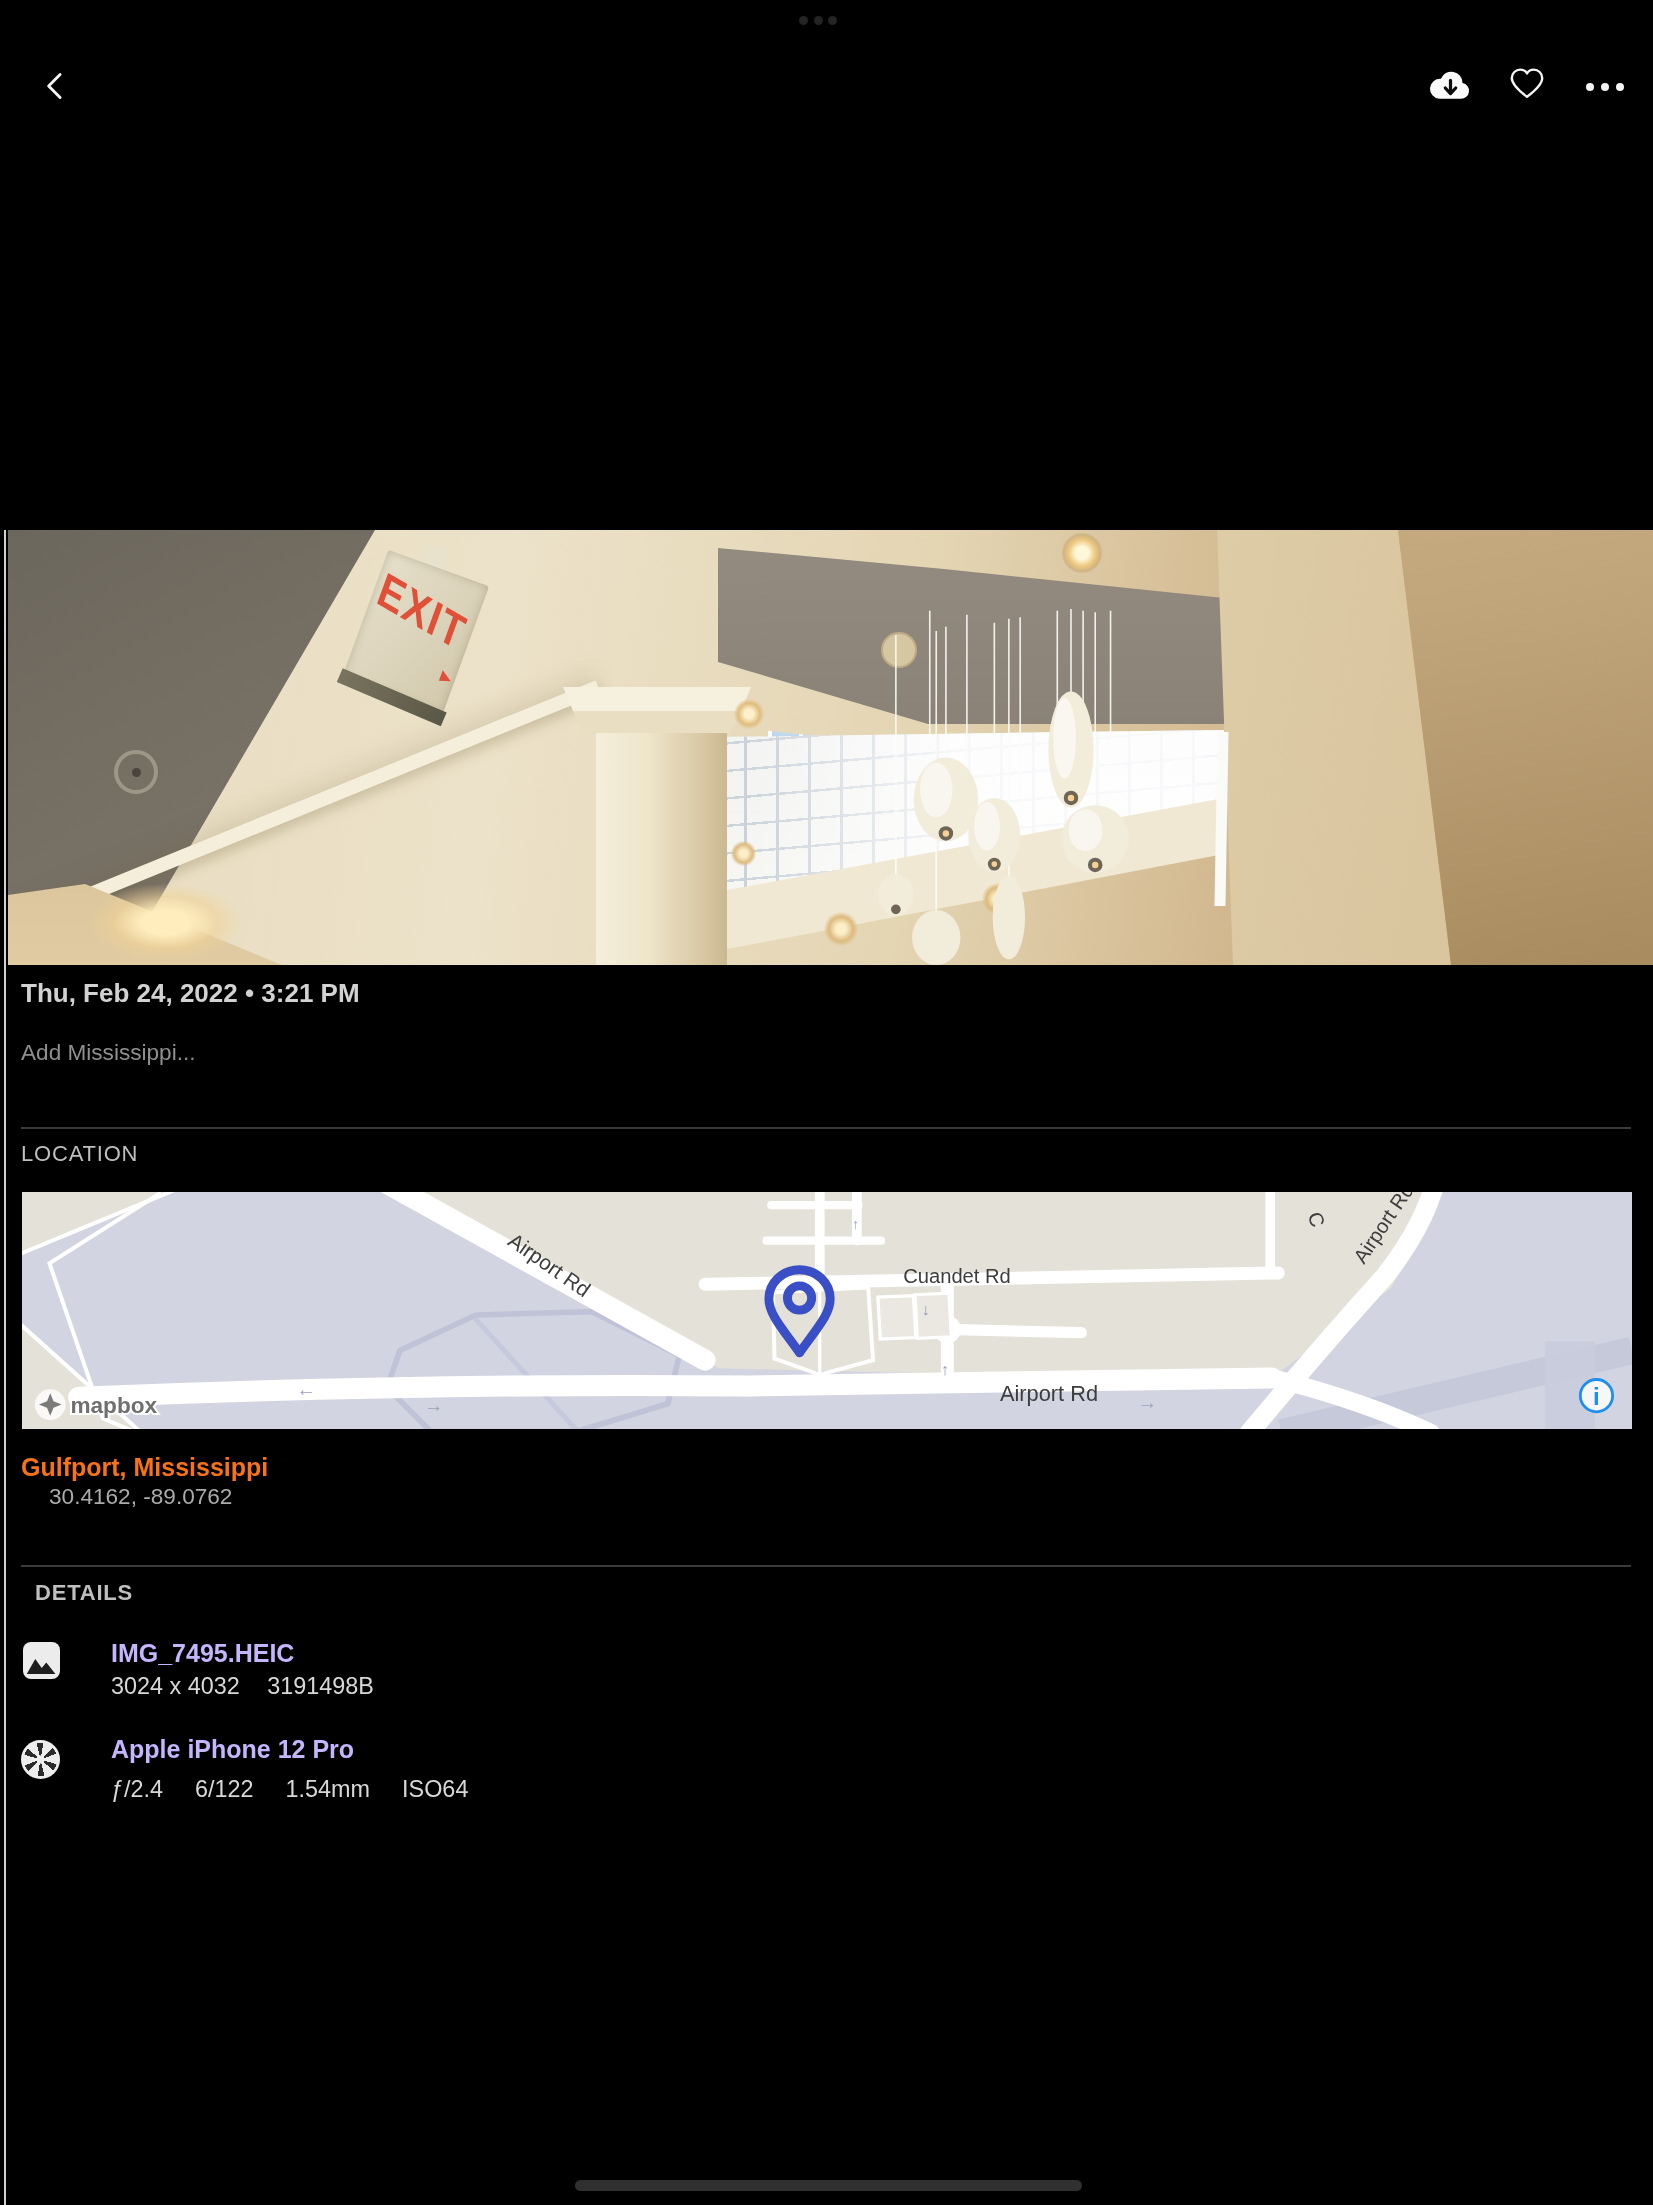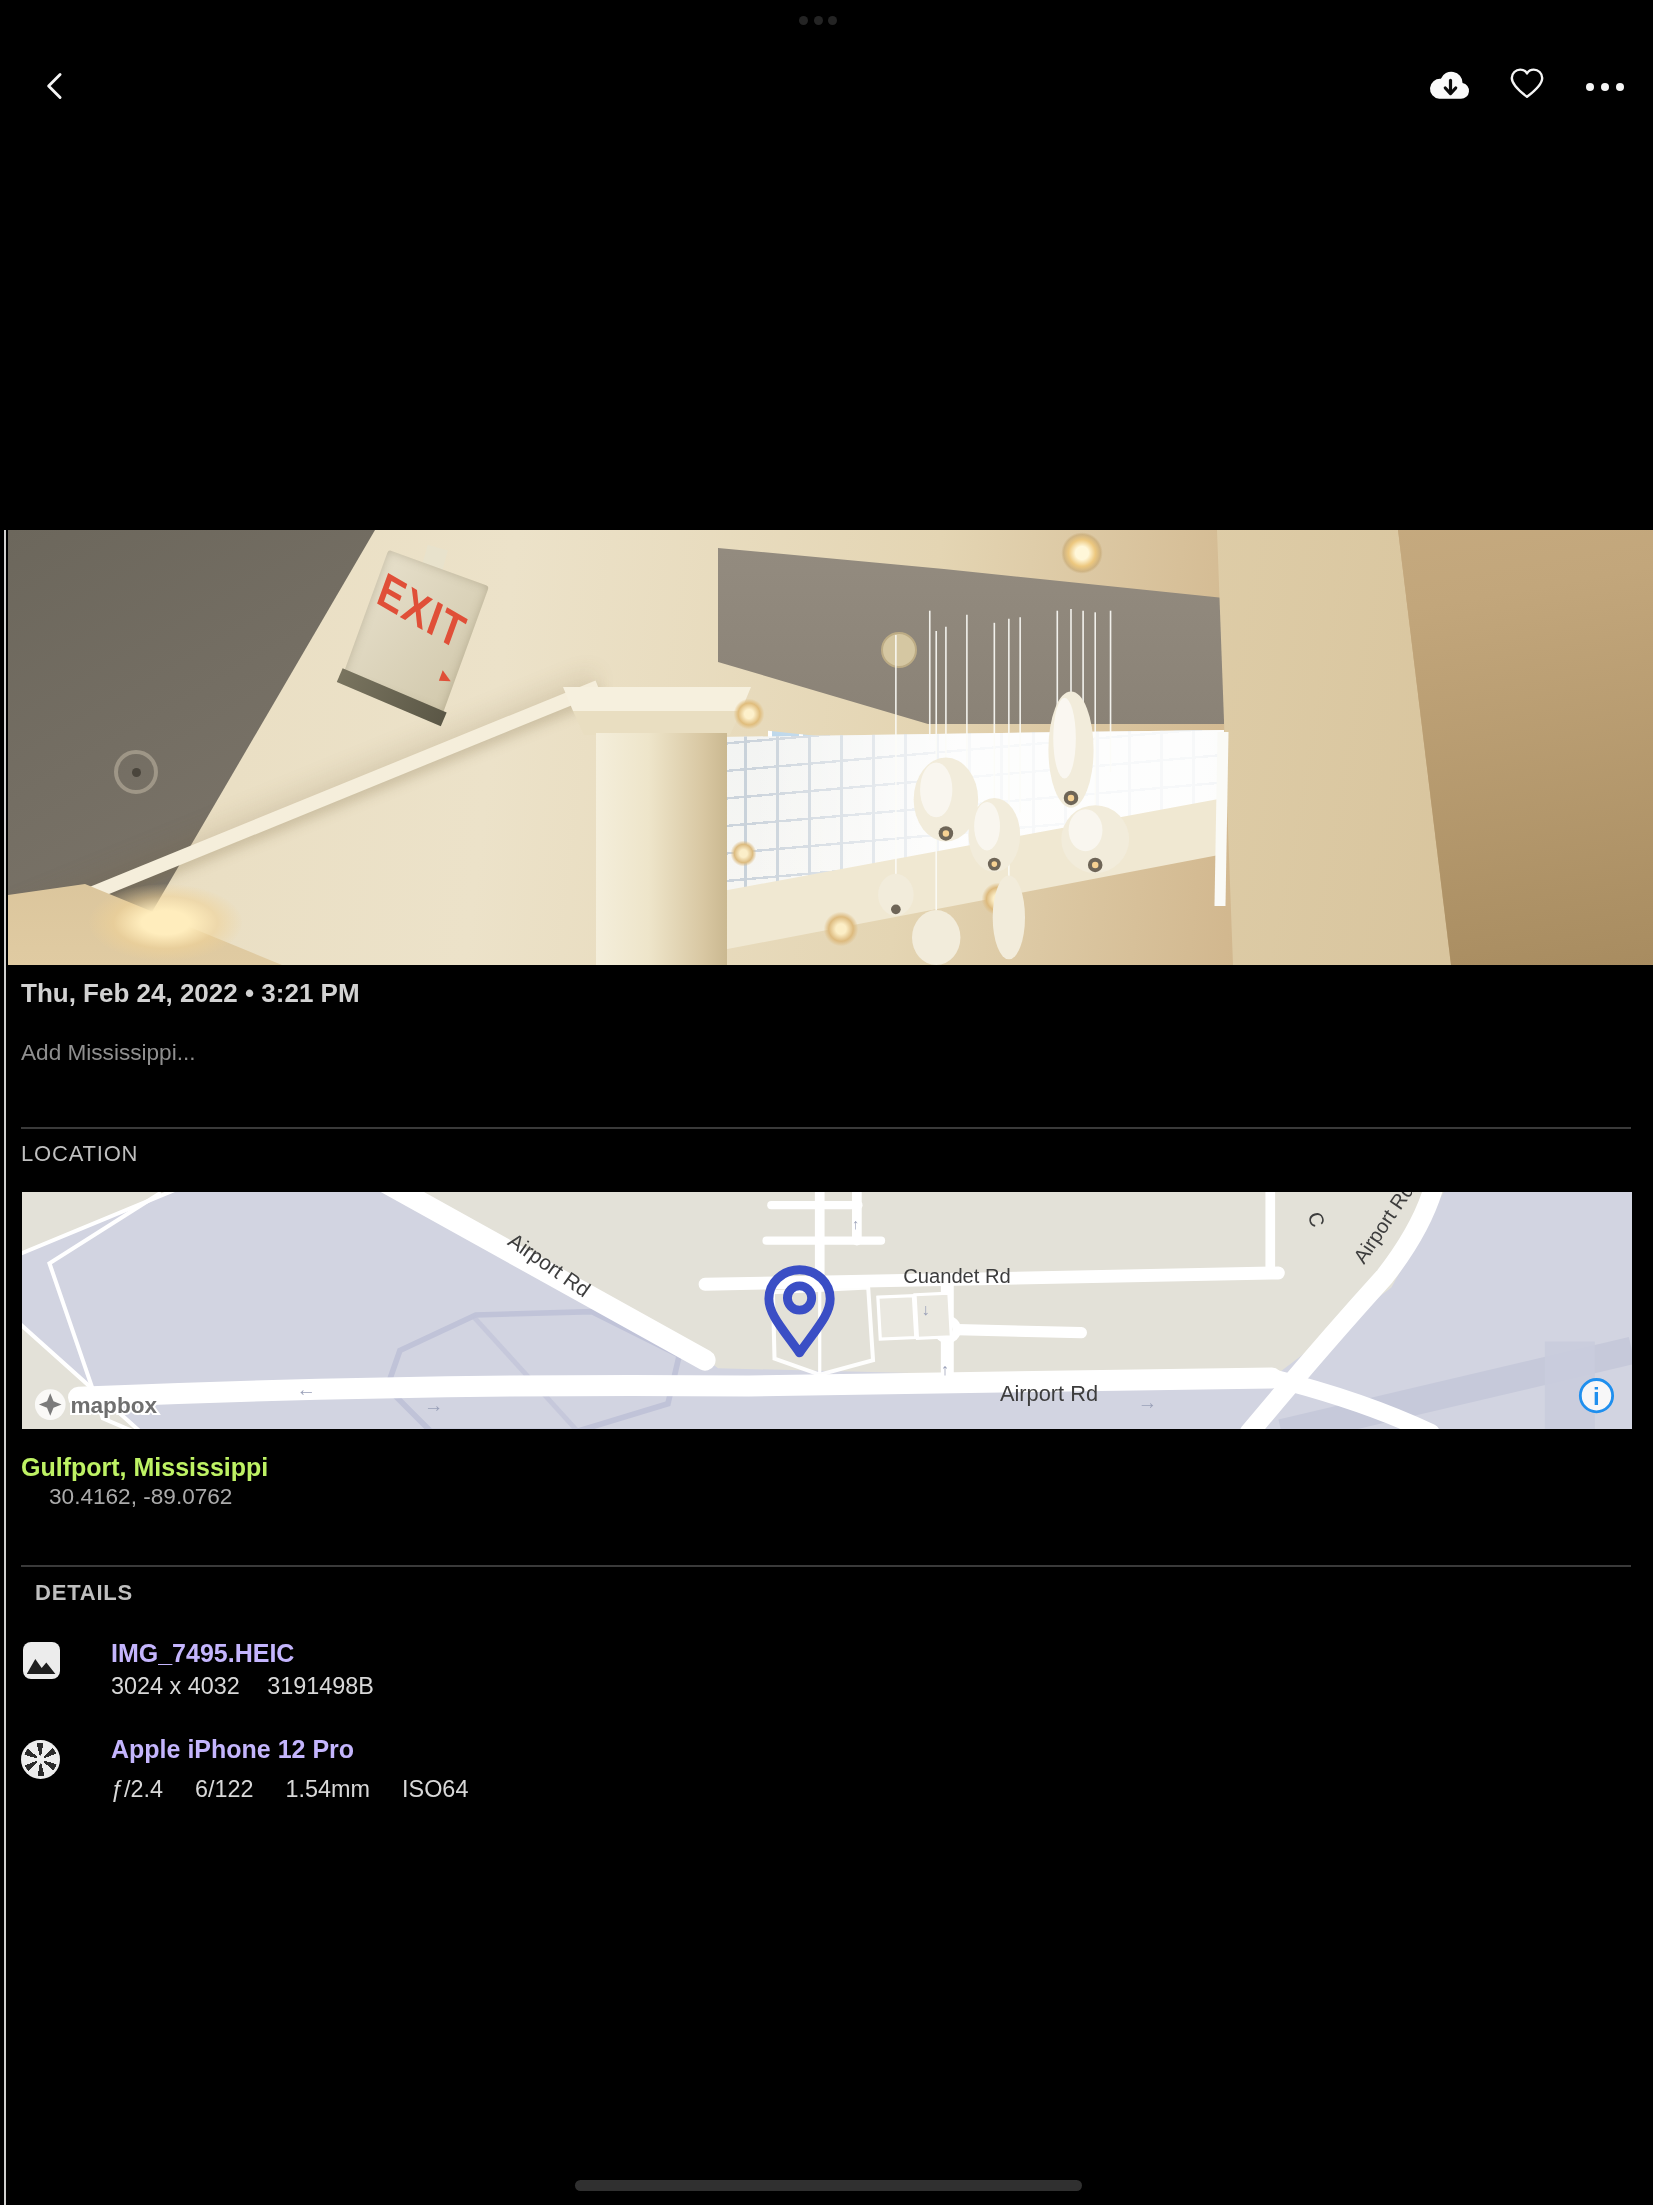--- a/index.html
+++ b/index.html
@@ -81,21 +81,21 @@
              background:linear-gradient(90deg,#79745f,#5b5746);}
 
   
   .datetime{left:21px;top:978px;font-size:26px;font-weight:600;color:#d2d2d2;}
   .adddesc{left:21px;top:1040px;font-size:22.6px;color:#8f8f8f;}
   .divider{left:21px;width:1610px;height:1.6px;background:#3a3a3a;}
   .d1{top:1127px;} .d2{top:1565px;}
   .seclabel{font-size:22px;color:#bfbfbf;letter-spacing:0.8px;}
   .loc-label{left:21px;top:1141px;}
   .det-label{left:35px;top:1580px;font-weight:bold;}
-  .place{left:21px;top:1453px;font-size:25px;font-weight:bold;color:#bef264;}
+  .place{left:21px;top:1453px;font-size:25px;font-weight:bold;color:#f97316;}
   .coords{left:21px;top:1484px;font-size:22.6px;color:#ababab;margin-left:28px;}
 
   
   .map{left:22px;top:1192px;width:1610px;height:237px;overflow:hidden;background:#d2d4e1;}
 
   
   .fileicon{left:22.6px;top:1642px;width:37px;height:37px;border-radius:8px;background:#ececec;overflow:hidden;}
   .fileicon i{position:absolute;left:4px;bottom:4.8px;width:29px;height:18px;background:#1e1e1e;
               clip-path:polygon(0 100%,30% 15%,52% 65%,68% 35%,100% 100%);}
   .row-title{left:111px;font-size:25px;font-weight:bold;color:#c4b5fd;}

